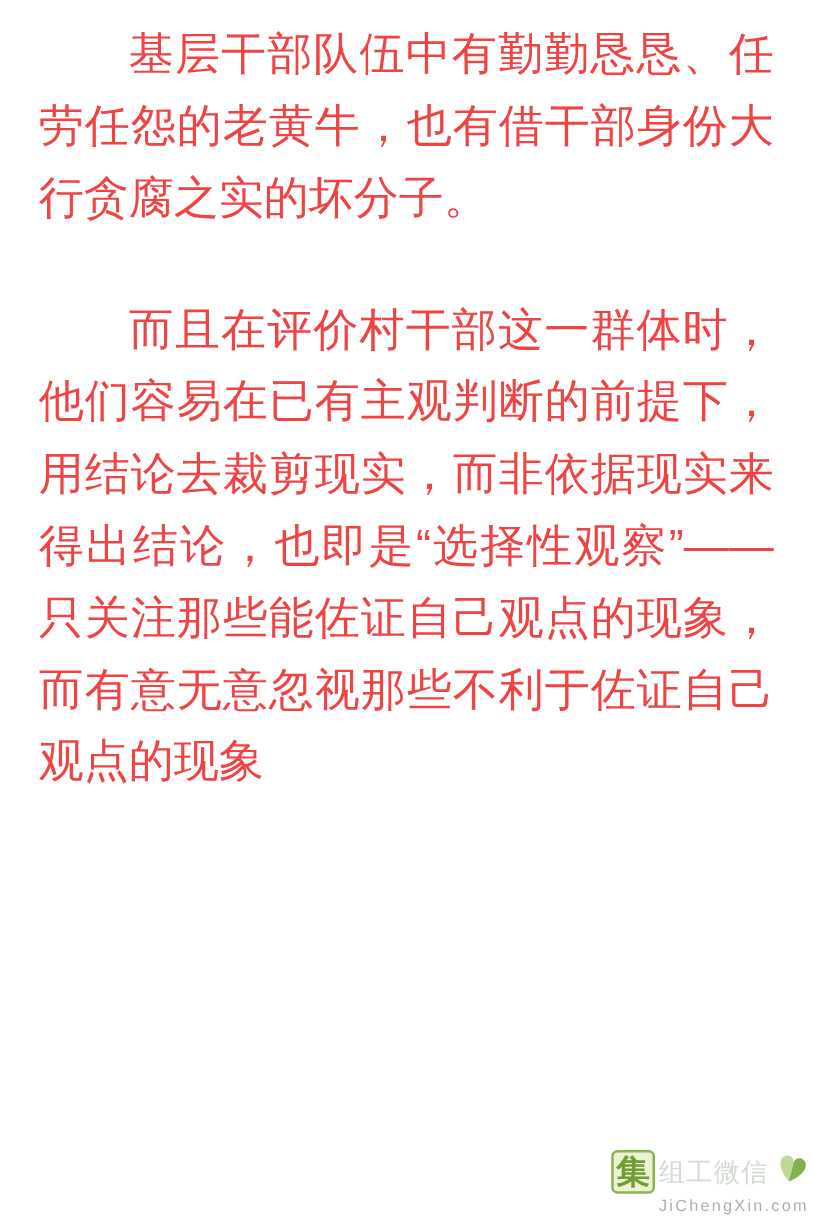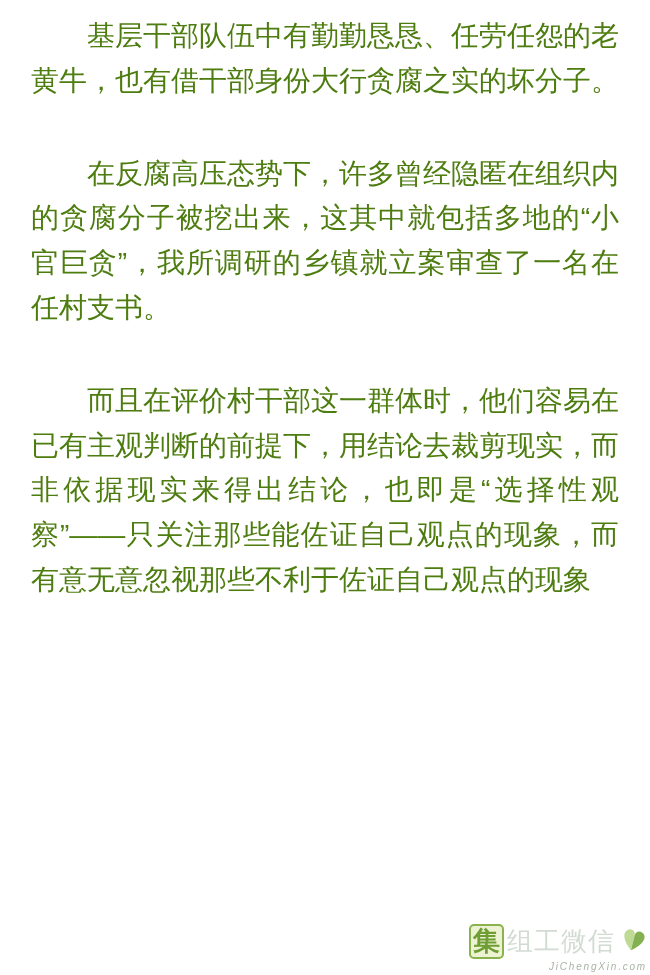--- a/index.html
+++ b/index.html
@@ -10,23 +10,23 @@
     position: relative;
     background: #ffffff;
     font-family: "Liberation Sans", sans-serif;
   }
 
   
   .article {
     box-sizing: border-box;
     width: 650px;
     padding: 14px 31px 0 31px;
-    font-size: 28px;
+    font-size: 36px;
     line-height: 1.6;
-    color: #4d7c0f;
+    color: #ef4444;
     text-align: justify;
     word-break: break-all;
   }
   .article p {
     margin: 0 0 48px 0;
     text-indent: 2em;
   }
 
   
   .watermark {
@@ -52,48 +52,46 @@
     height: 35px;
     border: 2px solid #8ab34e;
     border-radius: 5px;
     background: #edf3d2;
     color: #6f9e35;
     font-size: 27px;
     font-weight: 700;
     line-height: 1;
   }
   .wm-faint {
-    font-size: 26px;
+    font-size: 21px;
     color: #7f9a80;
     opacity: 0.35;
     letter-spacing: 1px;
     white-space: nowrap;
   }
   .wm-heart {
     transform: rotate(14deg);
     margin-left: 1px;
     opacity: 0.9;
   }
   .wm-site {
     margin-top: 2px;
-    font-size: 10px;
+    font-size: 13px;
     letter-spacing: 1.8px;
     color: #a9b3a4;
     font-family: "Liberation Sans", sans-serif;
-    font-style: italic;
   }
 </style>
 </head>
 <body>
 
 <main class="page">
 
   <article class="article">
     <p>基层干部队伍中有勤勤恳恳、任劳任怨的老黄牛，也有借干部身份大行贪腐之实的坏分子。</p>
-    <p>在反腐高压态势下，许多曾经隐匿在组织内的贪腐分子被挖出来，这其中就包括多地的“小官巨贪”，我所调研的乡镇就立案审查了一名在任村支书。</p>
     <p>而且在评价村干部这一群体时，他们容易在已有主观判断的前提下，用结论去裁剪现实，而非依据现实来得出结论，也即是“选择性观察”——只关注那些能佐证自己观点的现象，而有意无意忽视那些不利于佐证自己观点的现象</p>
   </article>
 
   <div class="watermark">
     <div class="wm-row">
       <span class="wm-box">集</span>
       <span class="wm-faint">组工微信</span>
       <span class="wm-heart">
         <svg width="28" height="28" viewBox="0 0 32 32" aria-hidden="true">
           <path d="M16 28 C 4 19 1 9 8 5.5 C 12 3.5 16 6.5 16 10.5 L 16 28 Z" fill="#b9d68a"></path>

